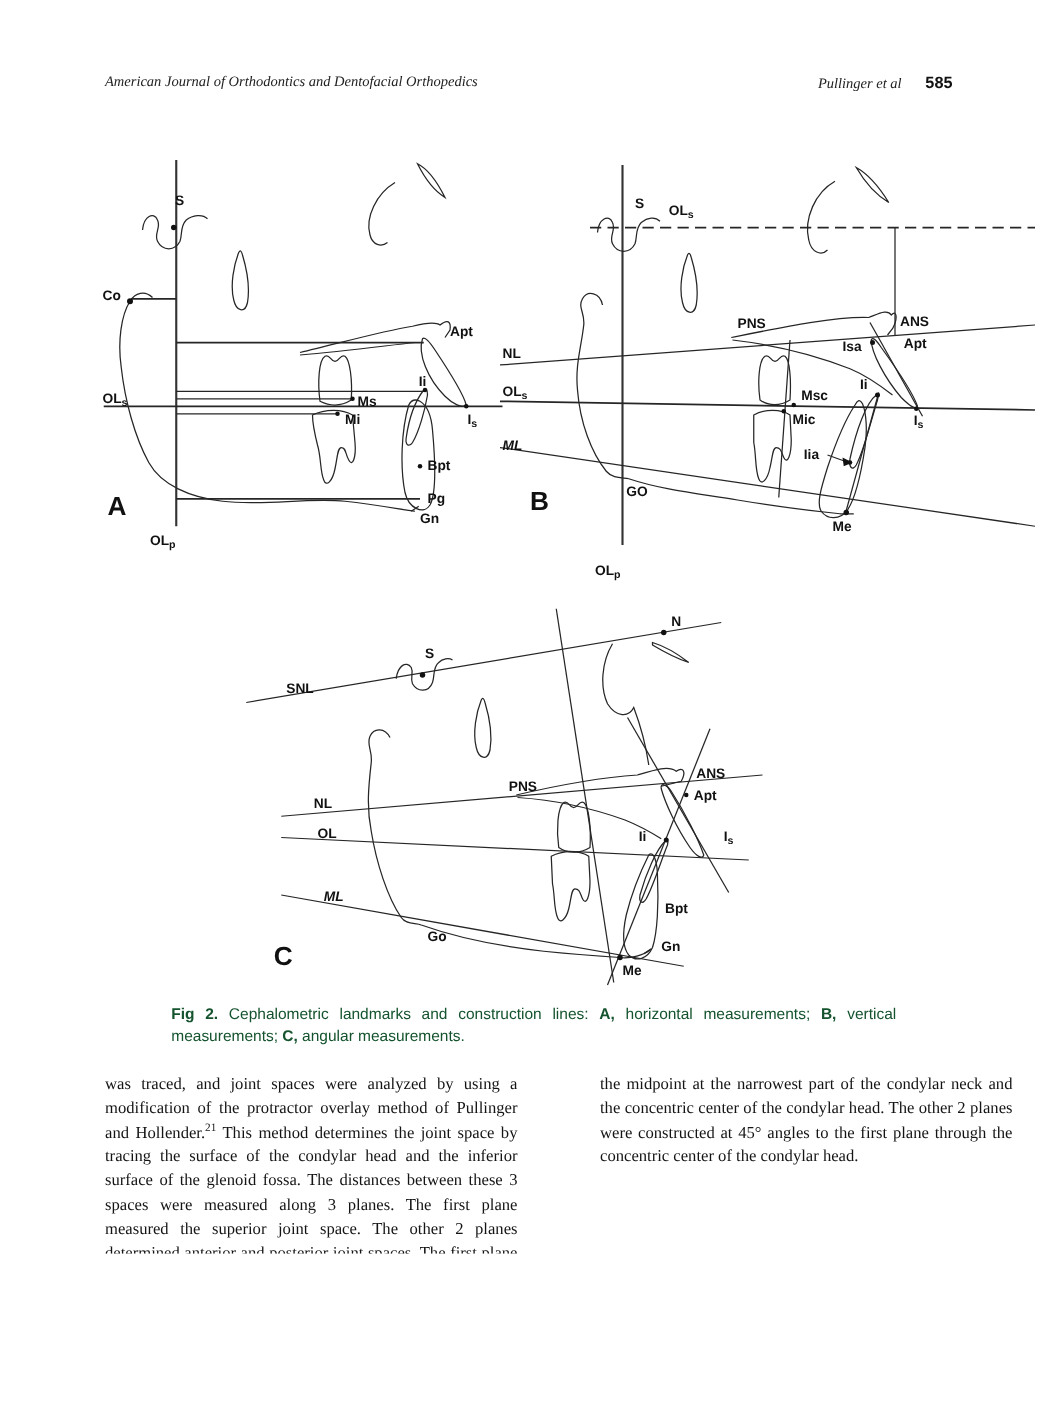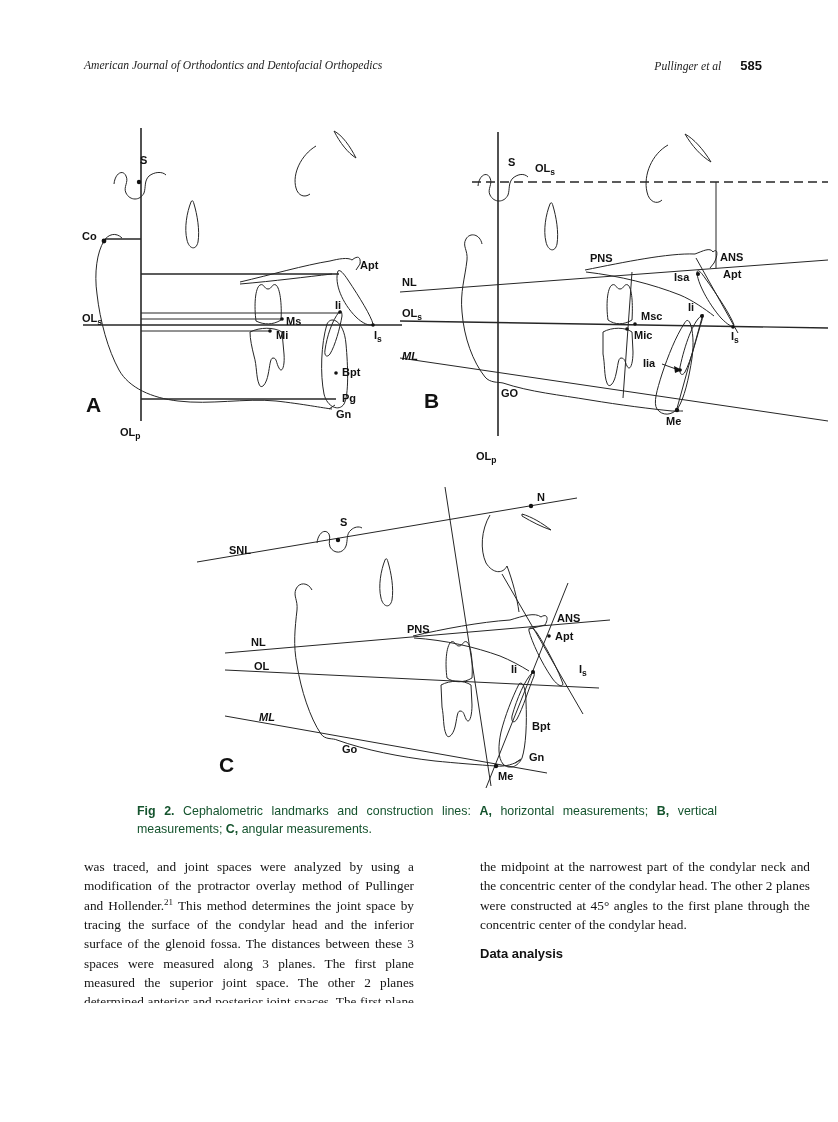--- a/index.html
+++ b/index.html
@@ -215,16 +215,15 @@
   <div class="caption">
     <b>Fig 2.</b><span> Cephalometric landmarks and construction lines: </span><b>A,</b><span> horizontal measurements; </span><b>B,</b><span> vertical measurements; </span><b>C,</b><span> angular measurements.</span>
   </div>
 
   <div class="col colL">
     <p class="cont"><span>was traced, and joint spaces were analyzed by using a modification of the protractor overlay method of Pullinger and Hollender.</span><sup>21</sup><span> This method determines the joint space by tracing the surface of the condylar head and the inferior surface of the glenoid fossa. The distances between these 3 spaces were measured along 3 planes. The first plane measured the superior joint space. The other 2 planes determined anterior and posterior joint spaces. The first plane represented the long axis of the condyle and was constructed by using</span></p>
   </div>
 
   <div class="col colR">
     <p>the midpoint at the narrowest part of the condylar neck and the concentric center of the condylar head. The other 2 planes were constructed at 45° angles to the first plane through the concentric center of the condylar head.</p>
-    <div class="subhead">Data analysis</div>
   </div>
 
 </div>
 
 </body></html>

